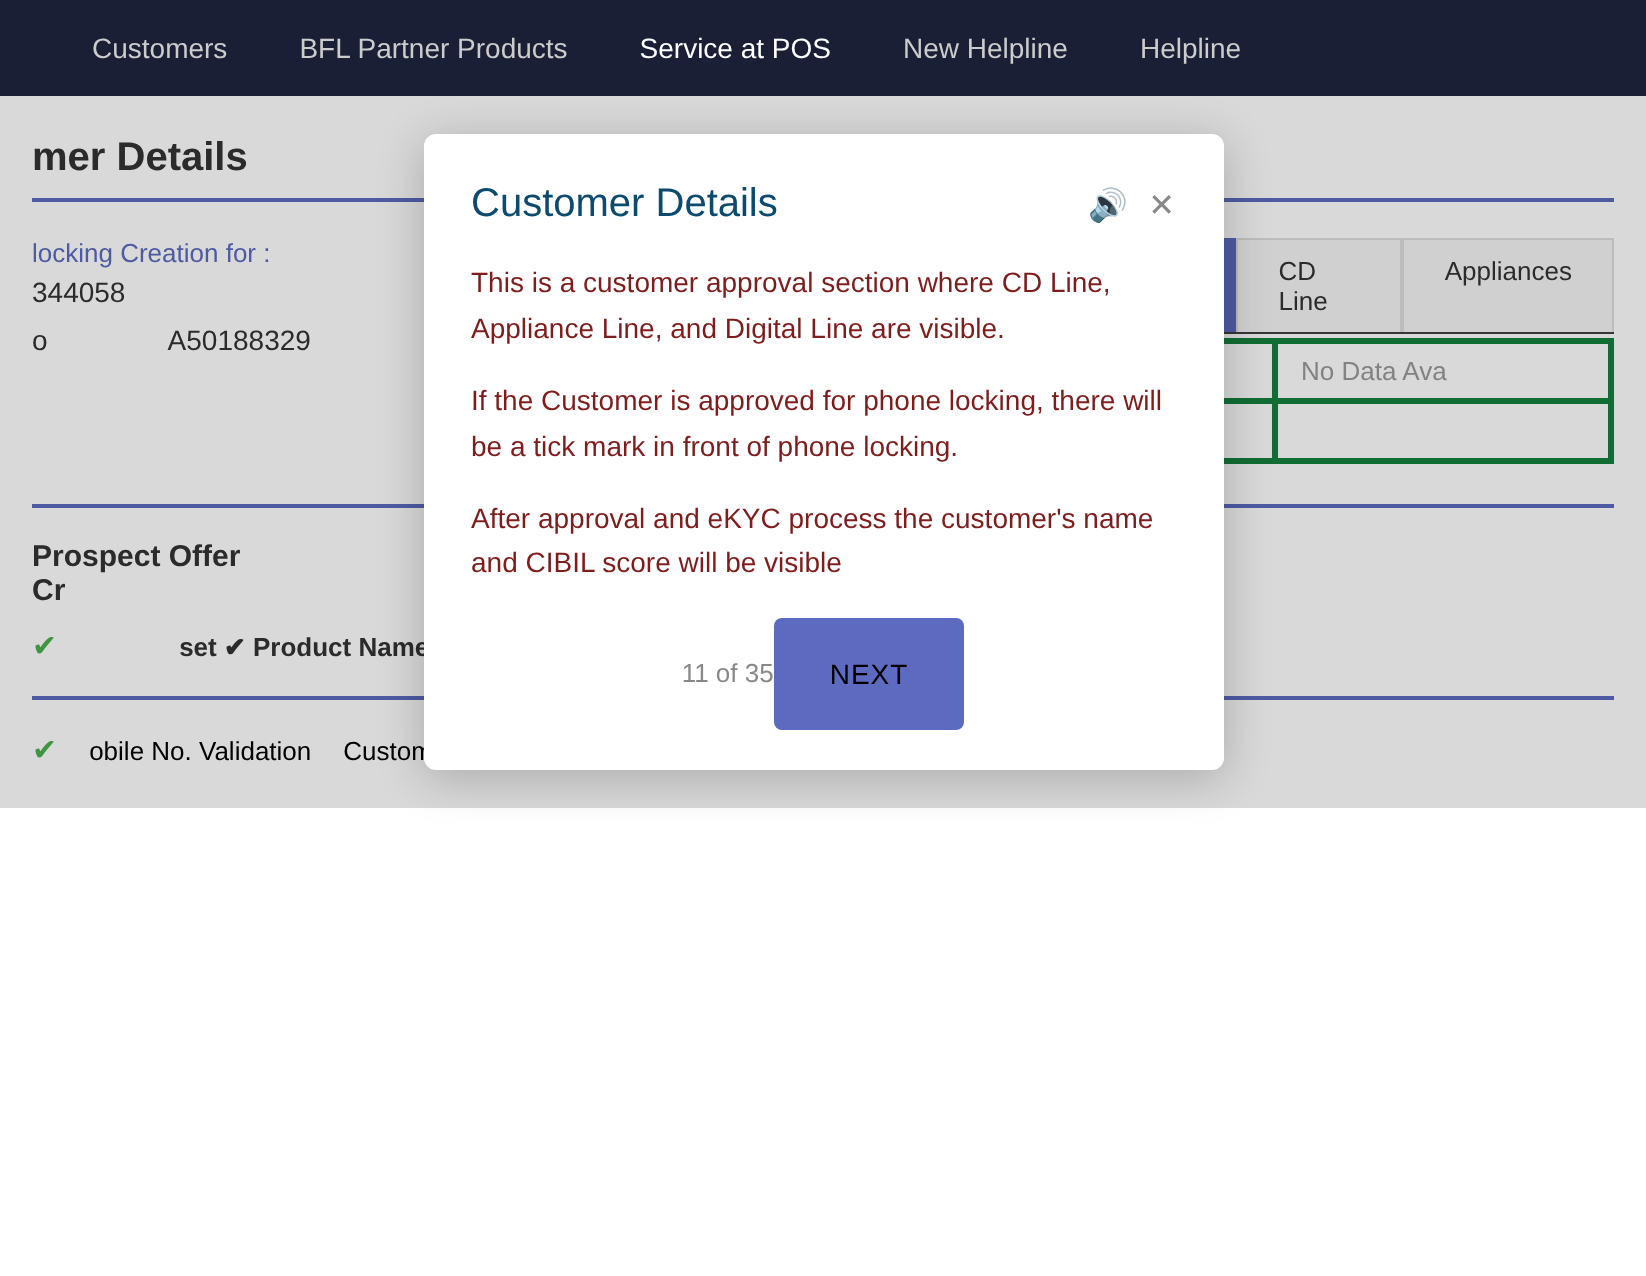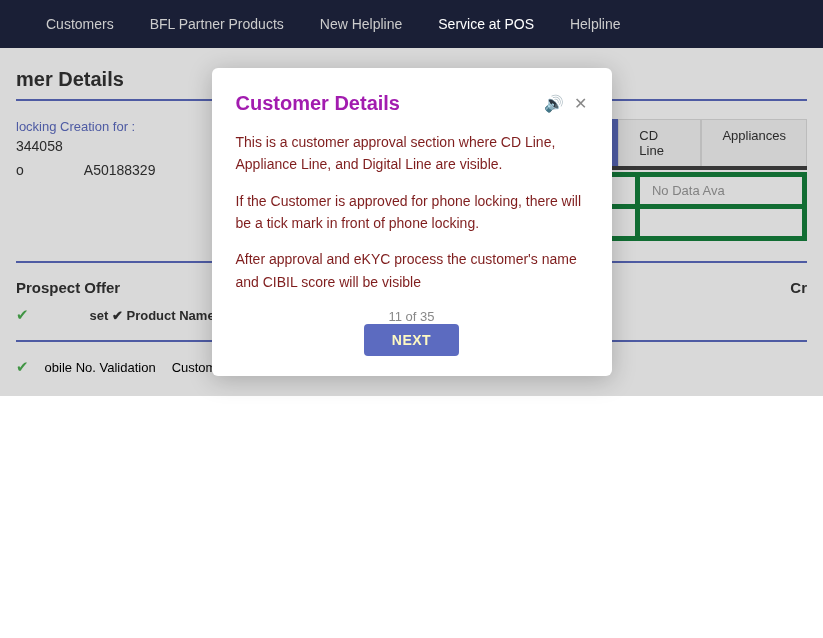--- a/index.html
+++ b/index.html
@@ -76,21 +76,21 @@
     }
     .field-row .field-label-dark {
       font-size: 13px;
       font-weight: bold;
       color: #333;
     }
 
     
     .tab-bar {
       display: flex;
-      border-bottom: 4px solid #404040;
+      border-bottom: 1px solid #404040;
     }
     .tab-item {
       padding: 8px 20px;
       font-size: 13px;
       cursor: pointer;
       color: #333;
       border: 1px solid #ddd;
       border-bottom: none;
       background: #f5f5f5;
     }
@@ -102,21 +102,21 @@
 
     
     .table-area {
       width: 100%;
       border-collapse: collapse;
       font-size: 13px;
       margin-top: 2px;
     }
     .table-area td {
       padding: 6px 12px;
-      border: 5px solid #15803d;
+      border: 3px solid #15803d;
     }
     .no-data {
       color: #999;
       font-size: 13px;
       padding: 8px;
     }
 
     
     .section-divider {
       border-top: 2px solid #5c6bc0;
@@ -187,22 +187,22 @@
     }
 
     .modal-header {
       display: flex;
       align-items: center;
       justify-content: space-between;
       margin-bottom: 16px;
     }
     .modal-title {
       font-size: 20px;
-      font-weight: bold;
-      color: #a21caf;
+      font-weight: normal;
+      color: #0c4a6e;
     }
     .modal-icons {
       display: flex;
       gap: 10px;
       align-items: center;
     }
     .modal-icon-btn {
       cursor: pointer;
       color: #888;
       font-size: 16px;
@@ -213,57 +213,56 @@
       color: #7f1d1d;
       line-height: 1.6;
     }
     .modal-body p {
       margin-bottom: 14px;
     }
 
     .modal-footer {
       display: flex;
       align-items: center;
-      justify-content: flex-end;
+      justify-content: center;
       margin-top: 16px;
-      flex-direction: column;
     }
     .modal-counter {
       font-size: 13px;
       color: #888;
     }
     .next-btn {
       background: #5c6bc0;
-      color: #fef9c3;
+      color: #000000;
       border: none;
-      padding: 8px 28px;
+      padding: 20px 28px;
       border-radius: 4px;
       font-size: 14px;
-      font-weight: bold;
+      font-weight: normal;
       cursor: pointer;
       letter-spacing: 0.5px;
     }
 
     .checkbox-inline {
       width: 14px;
       height: 14px;
       border: 1px solid #aaa;
       display: inline-block;
       vertical-align: middle;
       margin-left: 6px;
     }
   </style>
 </head>
 <body>
 
 <nav class="navbar">
   <div class="navbar-item">Customers</div>
   <div class="navbar-item">BFL Partner Products</div>
+  <div class="navbar-item active">Service at POS</div>
   <div class="navbar-item">New Helpline</div>
-  <div class="navbar-item active">Service at POS</div>
   <div class="navbar-item">Helpline</div>
 </nav>
 
 <div class="main-content">
 
   <div class="page-heading">mer Details</div>
 
   <div class="form-area">
     <div class="form-left">
       <div class="field-label">locking Creation for :</div>
@@ -303,21 +302,21 @@
             <td></td>
           </tr>
         </tbody>
       </table>
     </div>
   </div>
 
   <div class="section-divider"></div>
 
   <div>
-    <div class="section-title" style="display:flex; justify-content:space-between;">
+    <div class="section-title" style="display:flex; justify-content:space-between;flex-direction:column;">
       <span>Prospect Offer</span>
       <span>Cr</span>
     </div>
     <div class="product-row">
       <span class="status-icon">✔</span>
       <span class="product-label">set ✔ <span>Product Name:</span></span>
       <span>A123GB32CP</span>
       <span class="product-label">Name:</span>
       <span>14/5</span>
       <span class="product-label">Down Paymer</span>

